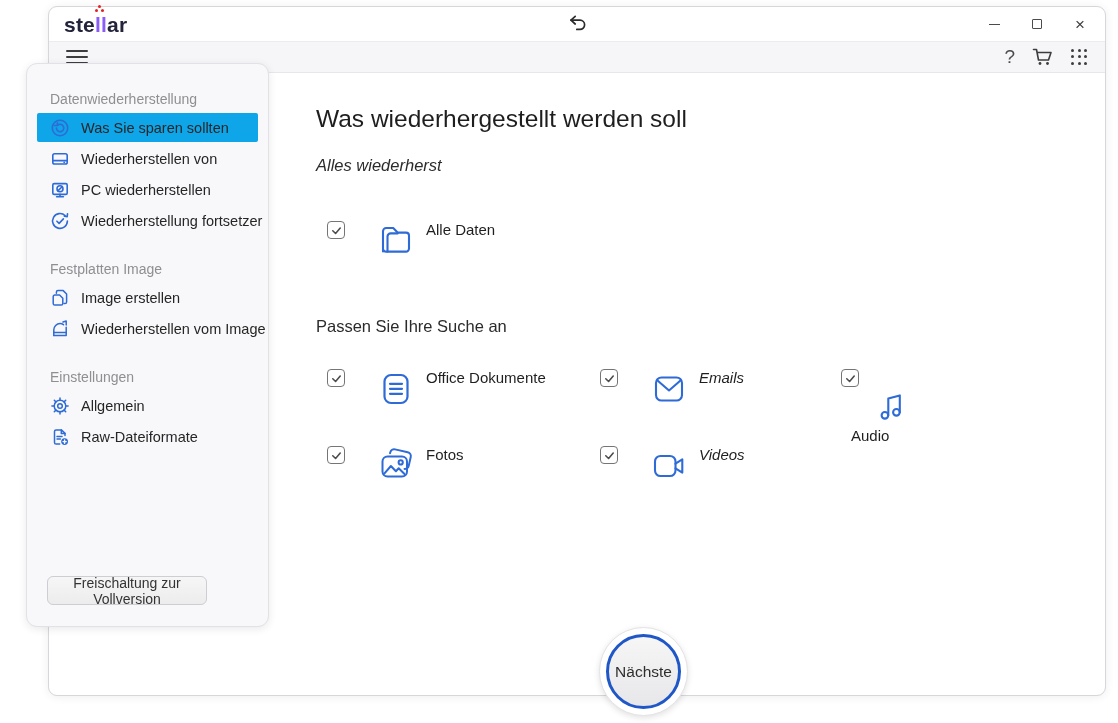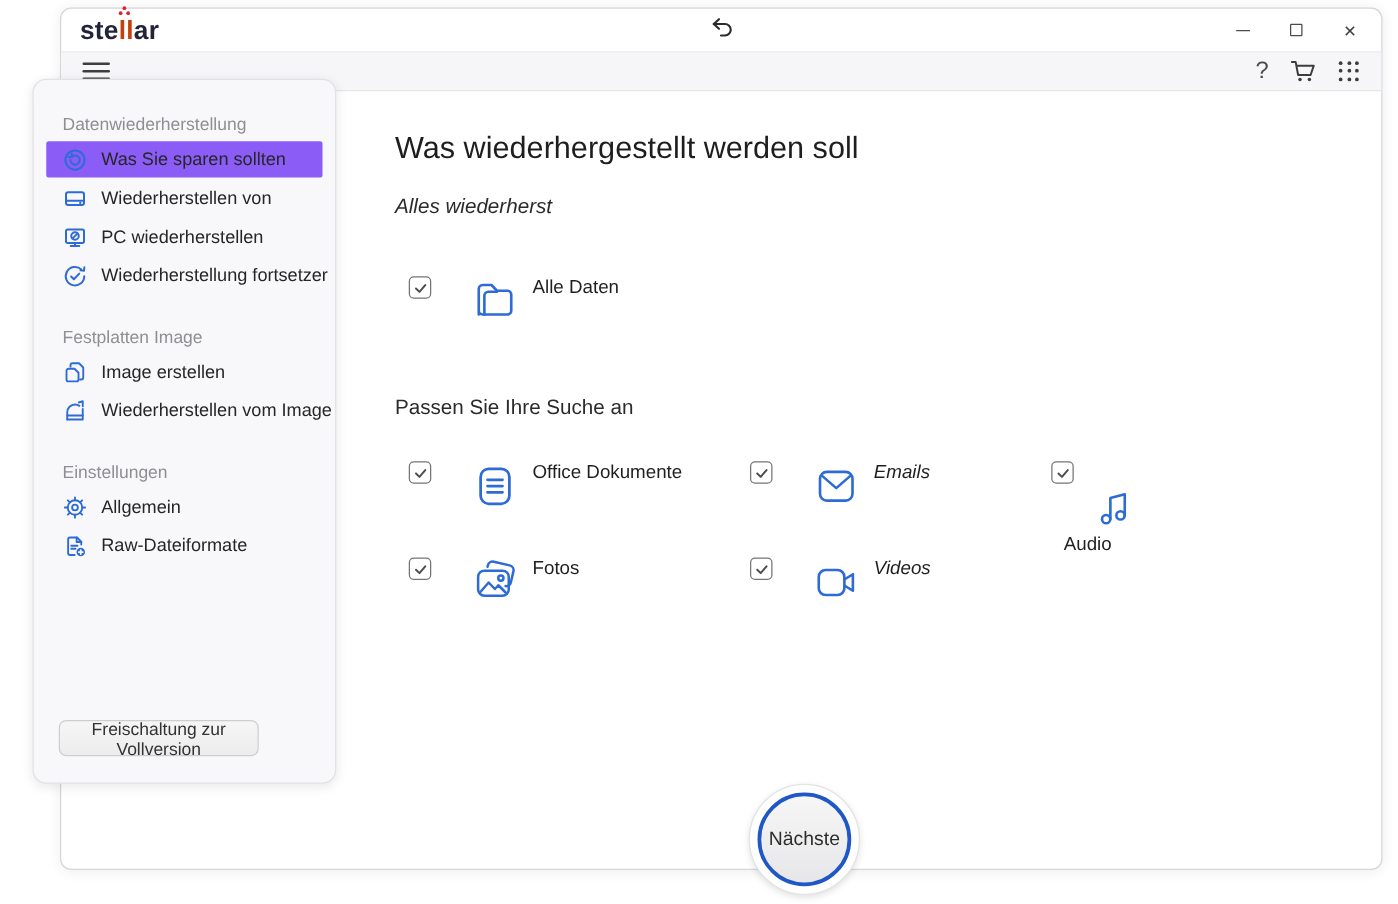--- a/index.html
+++ b/index.html
@@ -7,21 +7,21 @@
     font-family:"Liberation Sans", sans-serif; overflow:hidden; }
 
   .window { position:absolute; left:48px; top:6px; width:1058px; height:690px;
     background:#ffffff; border:1px solid #d6d6db; border-radius:9px;
     box-shadow:0 1px 10px rgba(0,0,0,.07); }
 
   
   .titlebar { position:relative; height:34px; display:flex; align-items:center; }
   .logo { margin-left:15px; font-size:21px; font-weight:bold; color:#23233a;
     letter-spacing:.2px; line-height:1; }
-  .logo .accent { color:#c2410c; position:relative; }
+  .logo .accent { color:#8b5cf6; position:relative; }
   .logo .accent::before { content:""; position:absolute; top:-4px; left:0;
     width:3px; height:3px; border-radius:50%; background:#e32226;
     box-shadow:6px 0 0 #e32226, 3px -4px 0 #e32226; }
   .tb-title { position:absolute; left:50%; top:0; height:34px; transform:translateX(-50%);
     display:flex; align-items:center; gap:9px; font-size:15px; font-weight:500; color:#1d1d1d; white-space:nowrap; }
   .win-controls { position:absolute; right:18px; top:0; height:34px; display:flex;
     align-items:center; gap:29px; }
   .wc-btn { width:14px; height:14px; display:flex; align-items:center; justify-content:center;
     color:#4b4b4b; cursor:default; }
   .min-glyph { width:11px; border-top:1.6px solid #4b4b4b; }
@@ -42,21 +42,21 @@
 
   
   .sidebar { position:absolute; left:-23px; top:56px; width:243px; height:564px;
     background:#f8f8fa; border:1px solid #e1e1e7; border-radius:11px;
     box-shadow:0 2px 9px rgba(0,0,0,.09); padding-top:27px; }
   .side-header { margin:0 0 6px 23px; font-size:14px; color:#8f8f93; }
   .side-header + .side-item { margin-top:4px; }
   .side-gap { height:24px; }
   .side-item { height:29px; margin:2px 10px; display:flex; align-items:center; gap:11px;
     padding-left:13px; border-radius:2px; cursor:default; }
-  .side-item.selected { background:#8b5cf6; }
+  .side-item.selected { background:#0ea5e9; }
   .side-item .si-icon { width:20px; height:20px; flex:0 0 20px; display:flex; }
   .side-item .si-label { font-size:14.5px; color:#262626; white-space:nowrap; }
   .activate-btn { position:absolute; left:20px; bottom:21px; width:160px; height:29px;
     background:linear-gradient(#f6f6f6,#ececec); border:1px solid #cdcdd2; border-radius:6px;
     font-size:14px; color:#333; font-family:inherit; display:flex; align-items:center;
     justify-content:center; cursor:pointer; }
 
   
   .main { position:absolute; left:267px; top:66px; right:0; bottom:0; }
   .page-title { position:absolute; left:0; top:32px; font-size:24.5px; font-weight:500;

